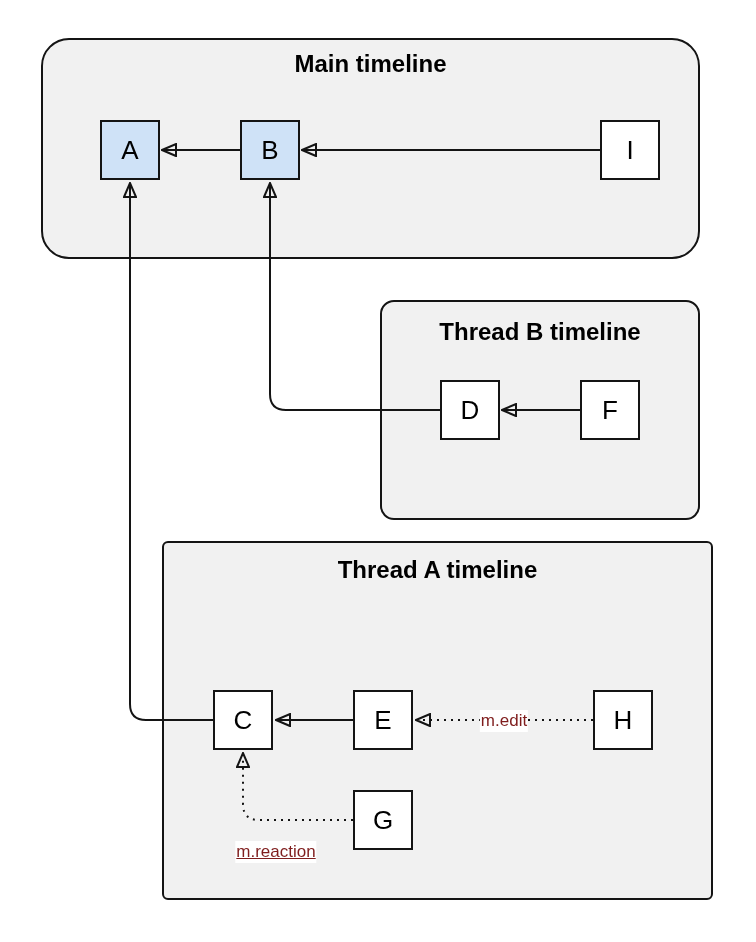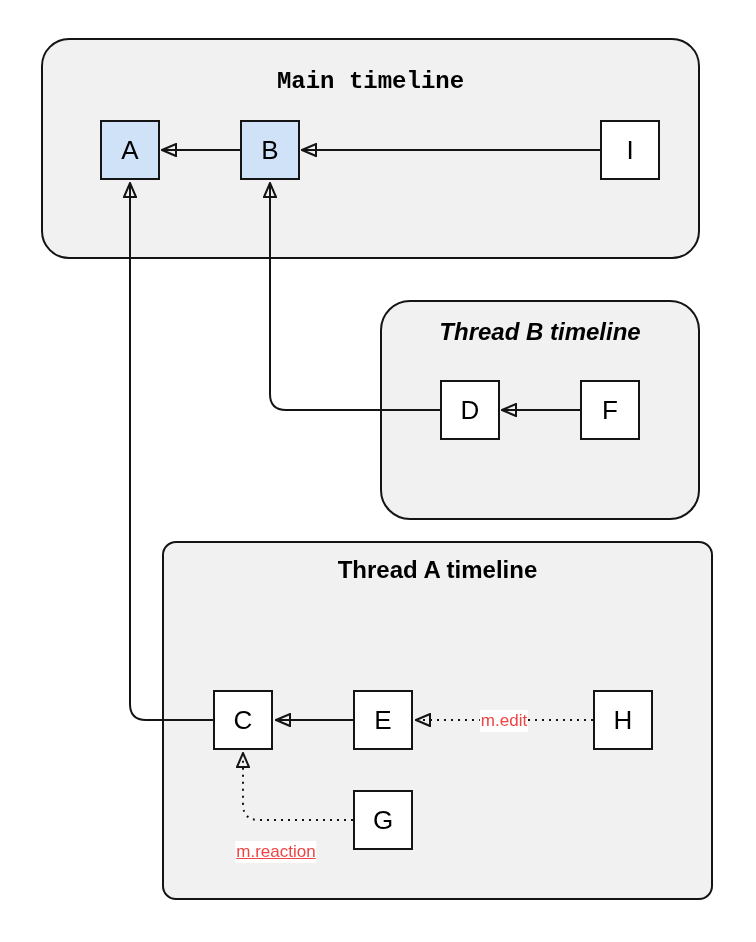--- a/index.html
+++ b/index.html
@@ -26,23 +26,23 @@
     position: absolute;
     left: 0;
     width: 100%;
     text-align: center;
     font-weight: bold;
     font-size: 24px;
     line-height: 28px;
     color: #000000;
   }
   #group-main    { left: 41px;  top: 38px;  width: 659px; height: 221px; border-radius: 28px; }
-  #group-threadb { left: 380px; top: 300px; width: 320px; height: 220px; border-radius: 30px; font-style: italic; }
-  #group-threada { left: 162px; top: 541px; width: 551px; height: 359px; border-radius: 14px; padding-left: 36px; }
-  #group-main    .group-title { top: 28px; font-family: Liberation Mono, monospace; }
+  #group-threadb { left: 380px; top: 300px; width: 320px; height: 220px; border-radius: 14px; }
+  #group-threada { left: 162px; top: 541px; width: 551px; height: 359px; border-radius: 6px; padding-left: 36px; }
+  #group-main    .group-title { top: 10px; }
   #group-threadb .group-title { top: 16px; }
   #group-threada .group-title { top: 13px; }
 
   svg.edges {
     position: absolute;
     left: 0;
     top: 0;
     z-index: 2;
     pointer-events: none;
   }
@@ -79,21 +79,21 @@
   #node-e { left: 353px; top: 690px; }
   #node-h { left: 593px; top: 690px; }
   #node-g { left: 353px; top: 790px; }
 
   .edge-label {
     position: absolute;
     transform: translate(-50%, -50%);
     background: #ffffff;
     padding: 1px 1px;
     font-size: 17px;
-    color: #ef4444;
+    color: #7f1d1d;
     white-space: nowrap;
     z-index: 4;
   }
   #label-edit     { left: 504px; top: 721px; }
   #label-reaction { left: 276px; top: 852px; text-decoration: underline; }
 </style>
 </head>
 <body>
 
 <div class="canvas">

